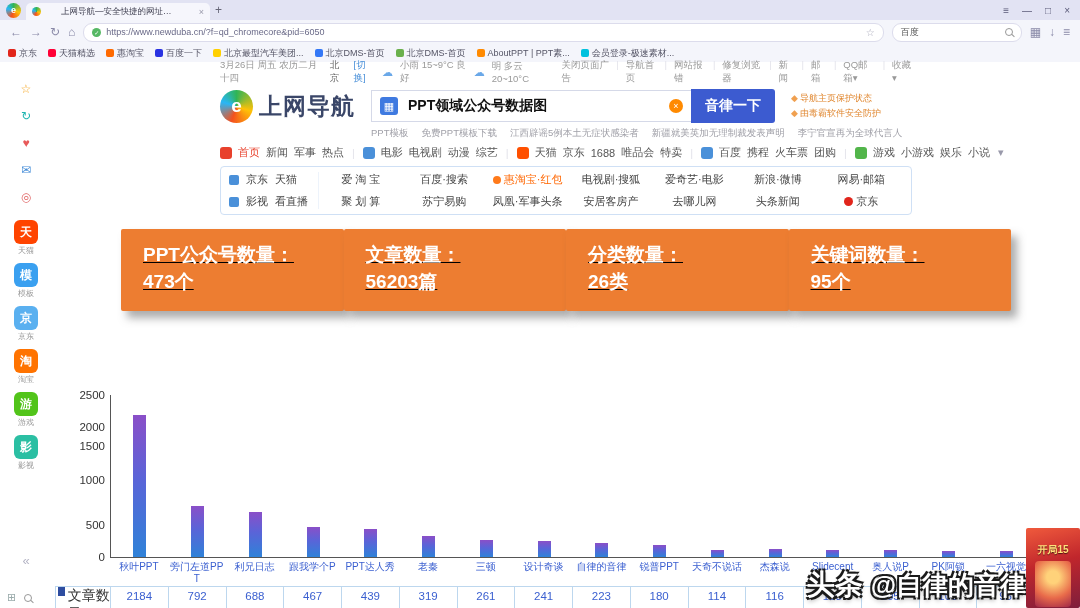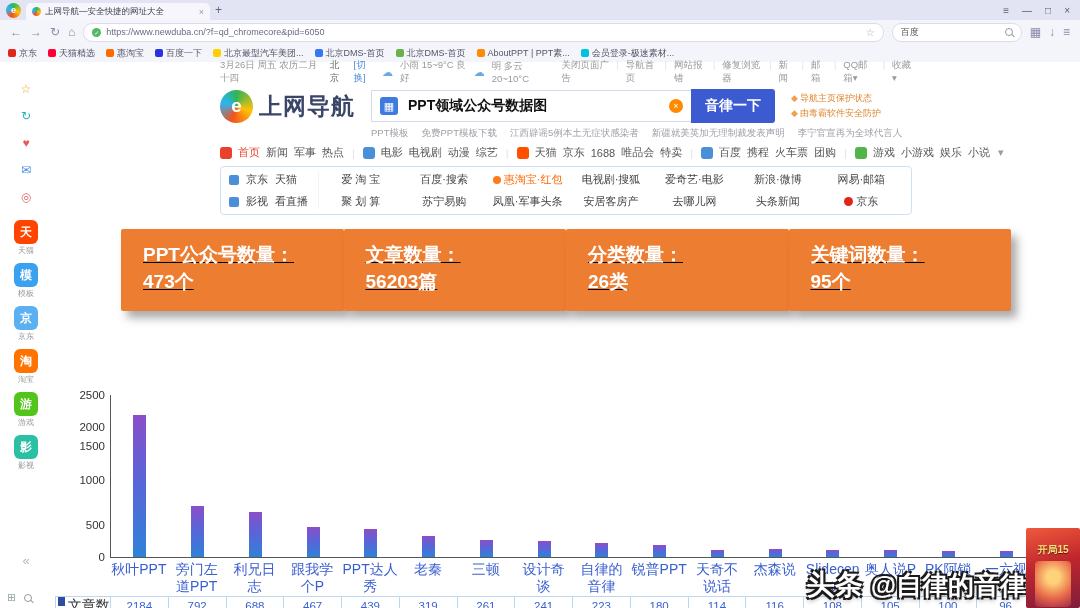--- a/index.html
+++ b/index.html
@@ -4,21 +4,21 @@
 <style>
   html,body{margin:0;padding:0;}
   body{width:1080px;height:608px;position:relative;overflow:hidden;background:#fff;
        font-family:"Liberation Sans","DejaVu Sans",sans-serif;}
   
   .tabbar{height:20px;background:#e2e3f3;display:flex;align-items:center;padding:0 6px;gap:5px;}
   .blogo{width:15px;height:15px;border-radius:50%;flex:0 0 auto;
          background:conic-gradient(#2fb457,#ffc107 30%,#f4511e 55%,#29b6f6 80%,#2fb457);
          color:#fff;font-size:9px;font-weight:bold;display:flex;align-items:center;justify-content:center;}
   .tab{width:172px;height:17px;margin-top:3px;background:#f6f6fc;border-radius:5px 5px 0 0;
-       display:flex;align-items:center;gap:4px;padding:0 6px;}
+       display:flex;align-items:center;gap:20px;padding:0 6px;}
   .tab .fav{width:9px;height:9px;border-radius:50%;flex:0 0 auto;
        background:conic-gradient(#2fb457,#ffc107 30%,#f4511e 55%,#29b6f6 80%,#2fb457);}
   .tab .t{flex:1;font-size:8.5px;color:#445;white-space:nowrap;overflow:hidden;text-overflow:ellipsis;}
   .tab .x{font-size:9px;color:#99a;}
   .plus{font-size:12px;color:#667;}
   .winctl{margin-left:auto;display:flex;gap:13px;color:#5a5a78;font-size:10px;align-items:center;padding-right:4px;}
   .addr{height:24px;background:#f4f5fb;display:flex;align-items:center;gap:8px;padding:0 10px;}
   .nico{color:#8a8aa8;font-size:12px;}
   .url{flex:1;height:17px;background:#fff;border:1px solid #dcdcec;border-radius:9px;display:flex;align-items:center;gap:5px;padding:0 8px;}
   .shield{width:9px;height:9px;border-radius:50%;background:#56b864;color:#fff;font-size:6px;display:flex;align-items:center;justify-content:center;}
@@ -80,21 +80,21 @@
   .cards{width:890px;margin:14px auto 0;display:grid;grid-template-columns:repeat(4,1fr);text-decoration:underline;}
   .card{height:82px;background:#ed7d31;border-radius:2px;box-shadow:6px 7px 8px rgba(90,90,90,.5);
         color:#fff;font-weight:bold;font-size:19px;line-height:27px;padding:12px 0 0 22px;box-sizing:border-box;}
   
   .chart{margin:84px 45px 0 3px;position:relative;}
   .plot{margin-left:55px;height:162px;border-left:1px solid #555;border-bottom:1px solid #555;display:flex;align-items:flex-end;position:relative;}
   .ylab{position:absolute;left:-52px;width:46px;text-align:right;font-size:11.5px;color:#333;}
   .slot{flex:1;display:flex;justify-content:center;}
   .bar{width:13px;background:linear-gradient(180deg,#8a4fc8,#5a64d8 45%,#2f82d8);}
   .catrow{margin-left:55px;display:flex;}
-  .cat{flex:1;text-align:center;font-size:14px;color:#3a5fd0;line-height:1.2;padding:3px 1px 1px;word-break:break-all;}
+  .cat{flex:1;text-align:center;font-size:10px;color:#3a5fd0;line-height:1.2;padding:3px 1px 1px;word-break:break-all;}
   .valrow{display:flex;border:1px solid #bdd7ee;}
   .legendcell{width:55px;box-sizing:border-box;display:flex;gap:3px;padding-left:2px;font-size:14px;color:#333;border-right:1px solid #bdd7ee;}
   .lsq{width:9px;height:9px;background:#2e4da0;display:inline-block;}
   .val{flex:1;text-align:center;font-size:11.5px;color:#3a5fd0;padding:3px 0;border-right:1px solid #bdd7ee;}
   .val:last-child{border-right:none;}
   
   .watermark{position:absolute;right:54px;bottom:4px;z-index:20;font-size:26px;font-weight:bold;color:#fff;white-space:nowrap;
       text-shadow:-2px -2px 0 #1a1a1a,2px -2px 0 #1a1a1a,-2px 2px 0 #1a1a1a,2px 2px 0 #1a1a1a,0 3px 5px rgba(0,0,0,.4);}
   .wm-prefix{font-size:28px;margin-right:8px;}
   .ad{position:absolute;right:0;bottom:0;width:54px;height:80px;z-index:21;border-radius:2px;

